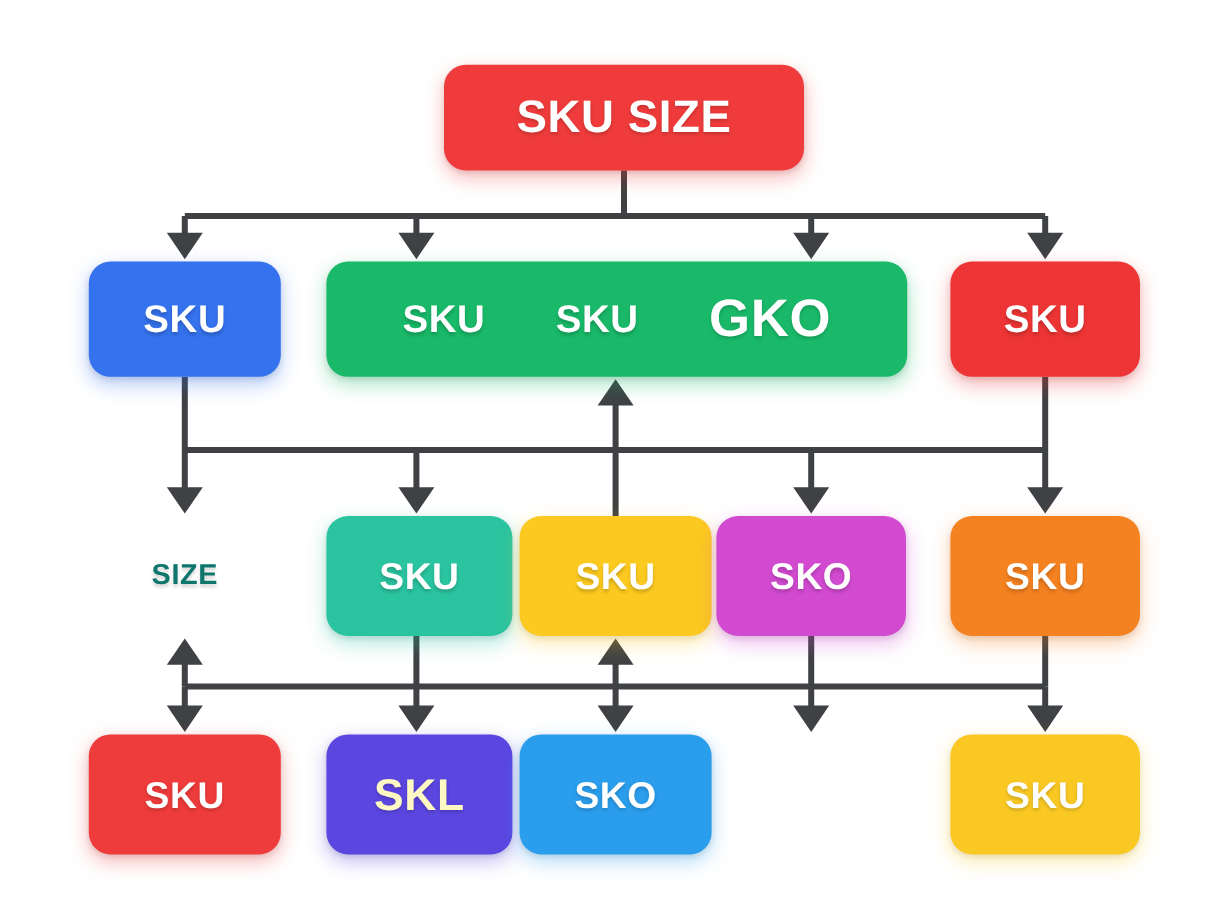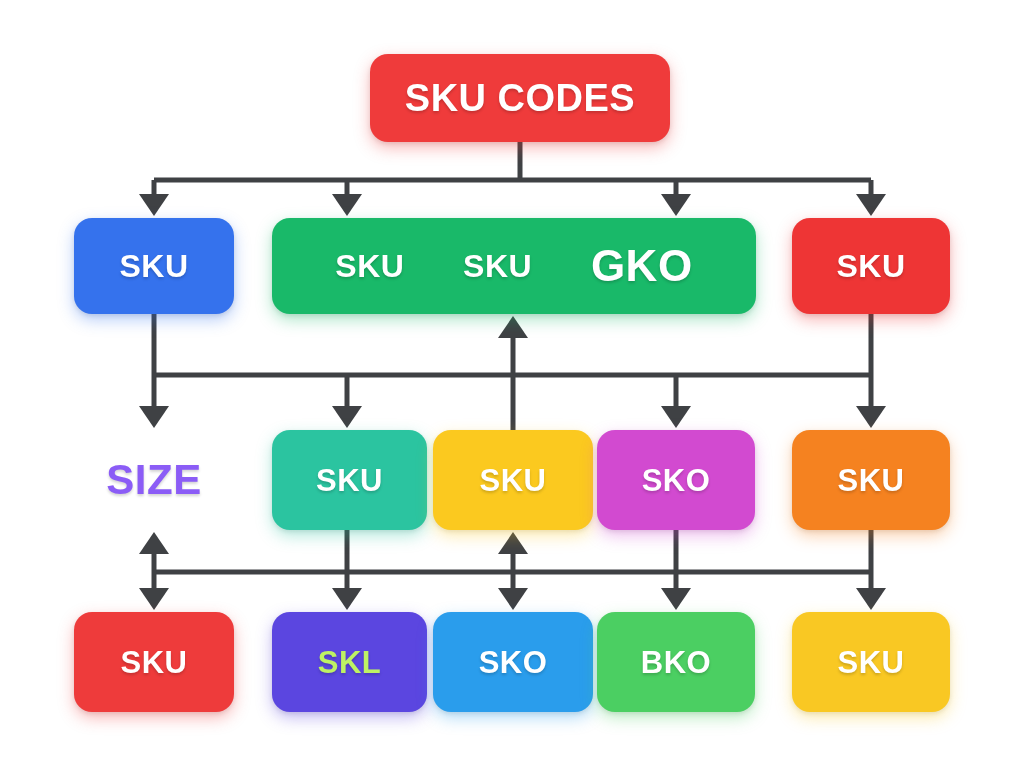--- a/index.html
+++ b/index.html
@@ -93,56 +93,53 @@
       <line x1="513" y1="572" x2="513" y2="552" stroke="#3f4144" stroke-width="5" stroke-linecap="butt"></line>
       <polygon points="498,554 528,554 513,532" fill="#3f4144"></polygon>
       <line x1="513" y1="572" x2="513" y2="590" stroke="#3f4144" stroke-width="5" stroke-linecap="butt"></line>
       <polygon points="498,588 528,588 513,610" fill="#3f4144"></polygon>
       <line x1="676" y1="572" x2="676" y2="590" stroke="#3f4144" stroke-width="5" stroke-linecap="butt"></line>
       <polygon points="661,588 691,588 676,610" fill="#3f4144"></polygon>
       <line x1="871" y1="572" x2="871" y2="590" stroke="#3f4144" stroke-width="5" stroke-linecap="butt"></line>
       <polygon points="856,588 886,588 871,610" fill="#3f4144"></polygon>
     </svg>
 <div class="node" style="left: 370px; top: 54px; width: 300px; height: 88px; background: rgb(239, 59, 59); box-shadow: rgba(239, 59, 59, 0.35) 0px 6px 16px, rgba(0, 0, 0, 0.1) 0px 2px 4px;">
-      <span class="label" style="font-size: 38px; color: rgb(255, 255, 255);">SKU CODES</span>
+      <span class="label" style="font-size: 38px; color: rgb(255, 255, 255);">SKU SIZE</span>
     </div>
     <div class="node" style="left: 74px; top: 218px; width: 160px; height: 96px; background: rgb(53, 114, 237); box-shadow: rgba(53, 114, 237, 0.35) 0px 6px 16px, rgba(0, 0, 0, 0.1) 0px 2px 4px;">
       <span class="label" style="font-size: 32px; color: rgb(255, 255, 255);">SKU</span>
     </div>
     <div class="node wide" style="left: 272px; top: 218px; width: 484px; height: 96px; background: rgb(25, 185, 105); box-shadow: rgba(25, 185, 105, 0.35) 0px 6px 16px, rgba(0, 0, 0, 0.1) 0px 2px 4px;">
       <span class="label" style="font-size: 32px; color: rgb(255, 255, 255);">SKU</span>
       <span class="label" style="font-size: 32px; color: rgb(255, 255, 255);">SKU</span>
       <span class="label" style="font-size: 44px; color: rgb(255, 255, 255);">GKO</span>
     </div>
     <div class="node" style="left: 792px; top: 218px; width: 158px; height: 96px; background: rgb(238, 53, 53); box-shadow: rgba(238, 53, 53, 0.35) 0px 6px 16px, rgba(0, 0, 0, 0.1) 0px 2px 4px;">
       <span class="label" style="font-size: 32px; color: rgb(255, 255, 255);">SKU</span>
     </div>
     <div class="node" style="left: 74px; top: 430px; width: 160px; height: 100px;">
-      <span class="label" style="font-size: 42px; color: #8b5cf6;">SIZE</span>
+      <span class="label" style="font-size: 24px; color: #0f766e;">SIZE</span>
     </div>
     <div class="node" style="left: 272px; top: 430px; width: 155px; height: 100px; background: rgb(43, 196, 160); box-shadow: rgba(43, 196, 160, 0.35) 0px 6px 16px, rgba(0, 0, 0, 0.1) 0px 2px 4px;">
       <span class="label" style="font-size: 31px; color: rgb(255, 255, 255);">SKU</span>
     </div>
     <div class="node" style="left: 433px; top: 430px; width: 160px; height: 100px; background: rgb(251, 201, 31); box-shadow: rgba(251, 201, 31, 0.35) 0px 6px 16px, rgba(0, 0, 0, 0.1) 0px 2px 4px;">
       <span class="label" style="font-size: 31px; color: rgb(255, 255, 255);">SKU</span>
     </div>
     <div class="node" style="left: 597px; top: 430px; width: 158px; height: 100px; background: rgb(210, 74, 208); box-shadow: rgba(210, 74, 208, 0.35) 0px 6px 16px, rgba(0, 0, 0, 0.1) 0px 2px 4px;">
       <span class="label" style="font-size: 31px; color: rgb(255, 255, 255);">SKO</span>
     </div>
     <div class="node" style="left: 792px; top: 430px; width: 158px; height: 100px; background: rgb(245, 130, 32); box-shadow: rgba(245, 130, 32, 0.35) 0px 6px 16px, rgba(0, 0, 0, 0.1) 0px 2px 4px;">
       <span class="label" style="font-size: 31px; color: rgb(255, 255, 255);">SKU</span>
     </div>
     <div class="node" style="left: 74px; top: 612px; width: 160px; height: 100px; background: rgb(238, 59, 59); box-shadow: rgba(238, 59, 59, 0.35) 0px 6px 16px, rgba(0, 0, 0, 0.1) 0px 2px 4px;">
       <span class="label" style="font-size: 31px; color: rgb(255, 255, 255);">SKU</span>
     </div>
     <div class="node" style="left: 272px; top: 612px; width: 155px; height: 100px; background: rgb(91, 70, 224); box-shadow: rgba(91, 70, 224, 0.35) 0px 6px 16px, rgba(0, 0, 0, 0.1) 0px 2px 4px;">
-      <span class="label" style="font-size: 31px; color: #bef264;">SKL</span>
+      <span class="label" style="font-size: 37px; color: #fef9c3;">SKL</span>
     </div>
     <div class="node" style="left: 433px; top: 612px; width: 160px; height: 100px; background: rgb(42, 157, 236); box-shadow: rgba(42, 157, 236, 0.35) 0px 6px 16px, rgba(0, 0, 0, 0.1) 0px 2px 4px;">
       <span class="label" style="font-size: 31px; color: rgb(255, 255, 255);">SKO</span>
-    </div>
-    <div class="node" style="left: 597px; top: 612px; width: 158px; height: 100px; background: rgb(75, 207, 98); box-shadow: rgba(75, 207, 98, 0.35) 0px 6px 16px, rgba(0, 0, 0, 0.1) 0px 2px 4px;">
-      <span class="label" style="font-size: 31px; color: rgb(255, 255, 255);">BKO</span>
     </div>
     <div class="node" style="left: 792px; top: 612px; width: 158px; height: 100px; background: rgb(249, 200, 35); box-shadow: rgba(249, 200, 35, 0.35) 0px 6px 16px, rgba(0, 0, 0, 0.1) 0px 2px 4px;">
       <span class="label" style="font-size: 31px; color: rgb(255, 255, 255);">SKU</span>
     </div>
   </div>
 
 </body></html>

